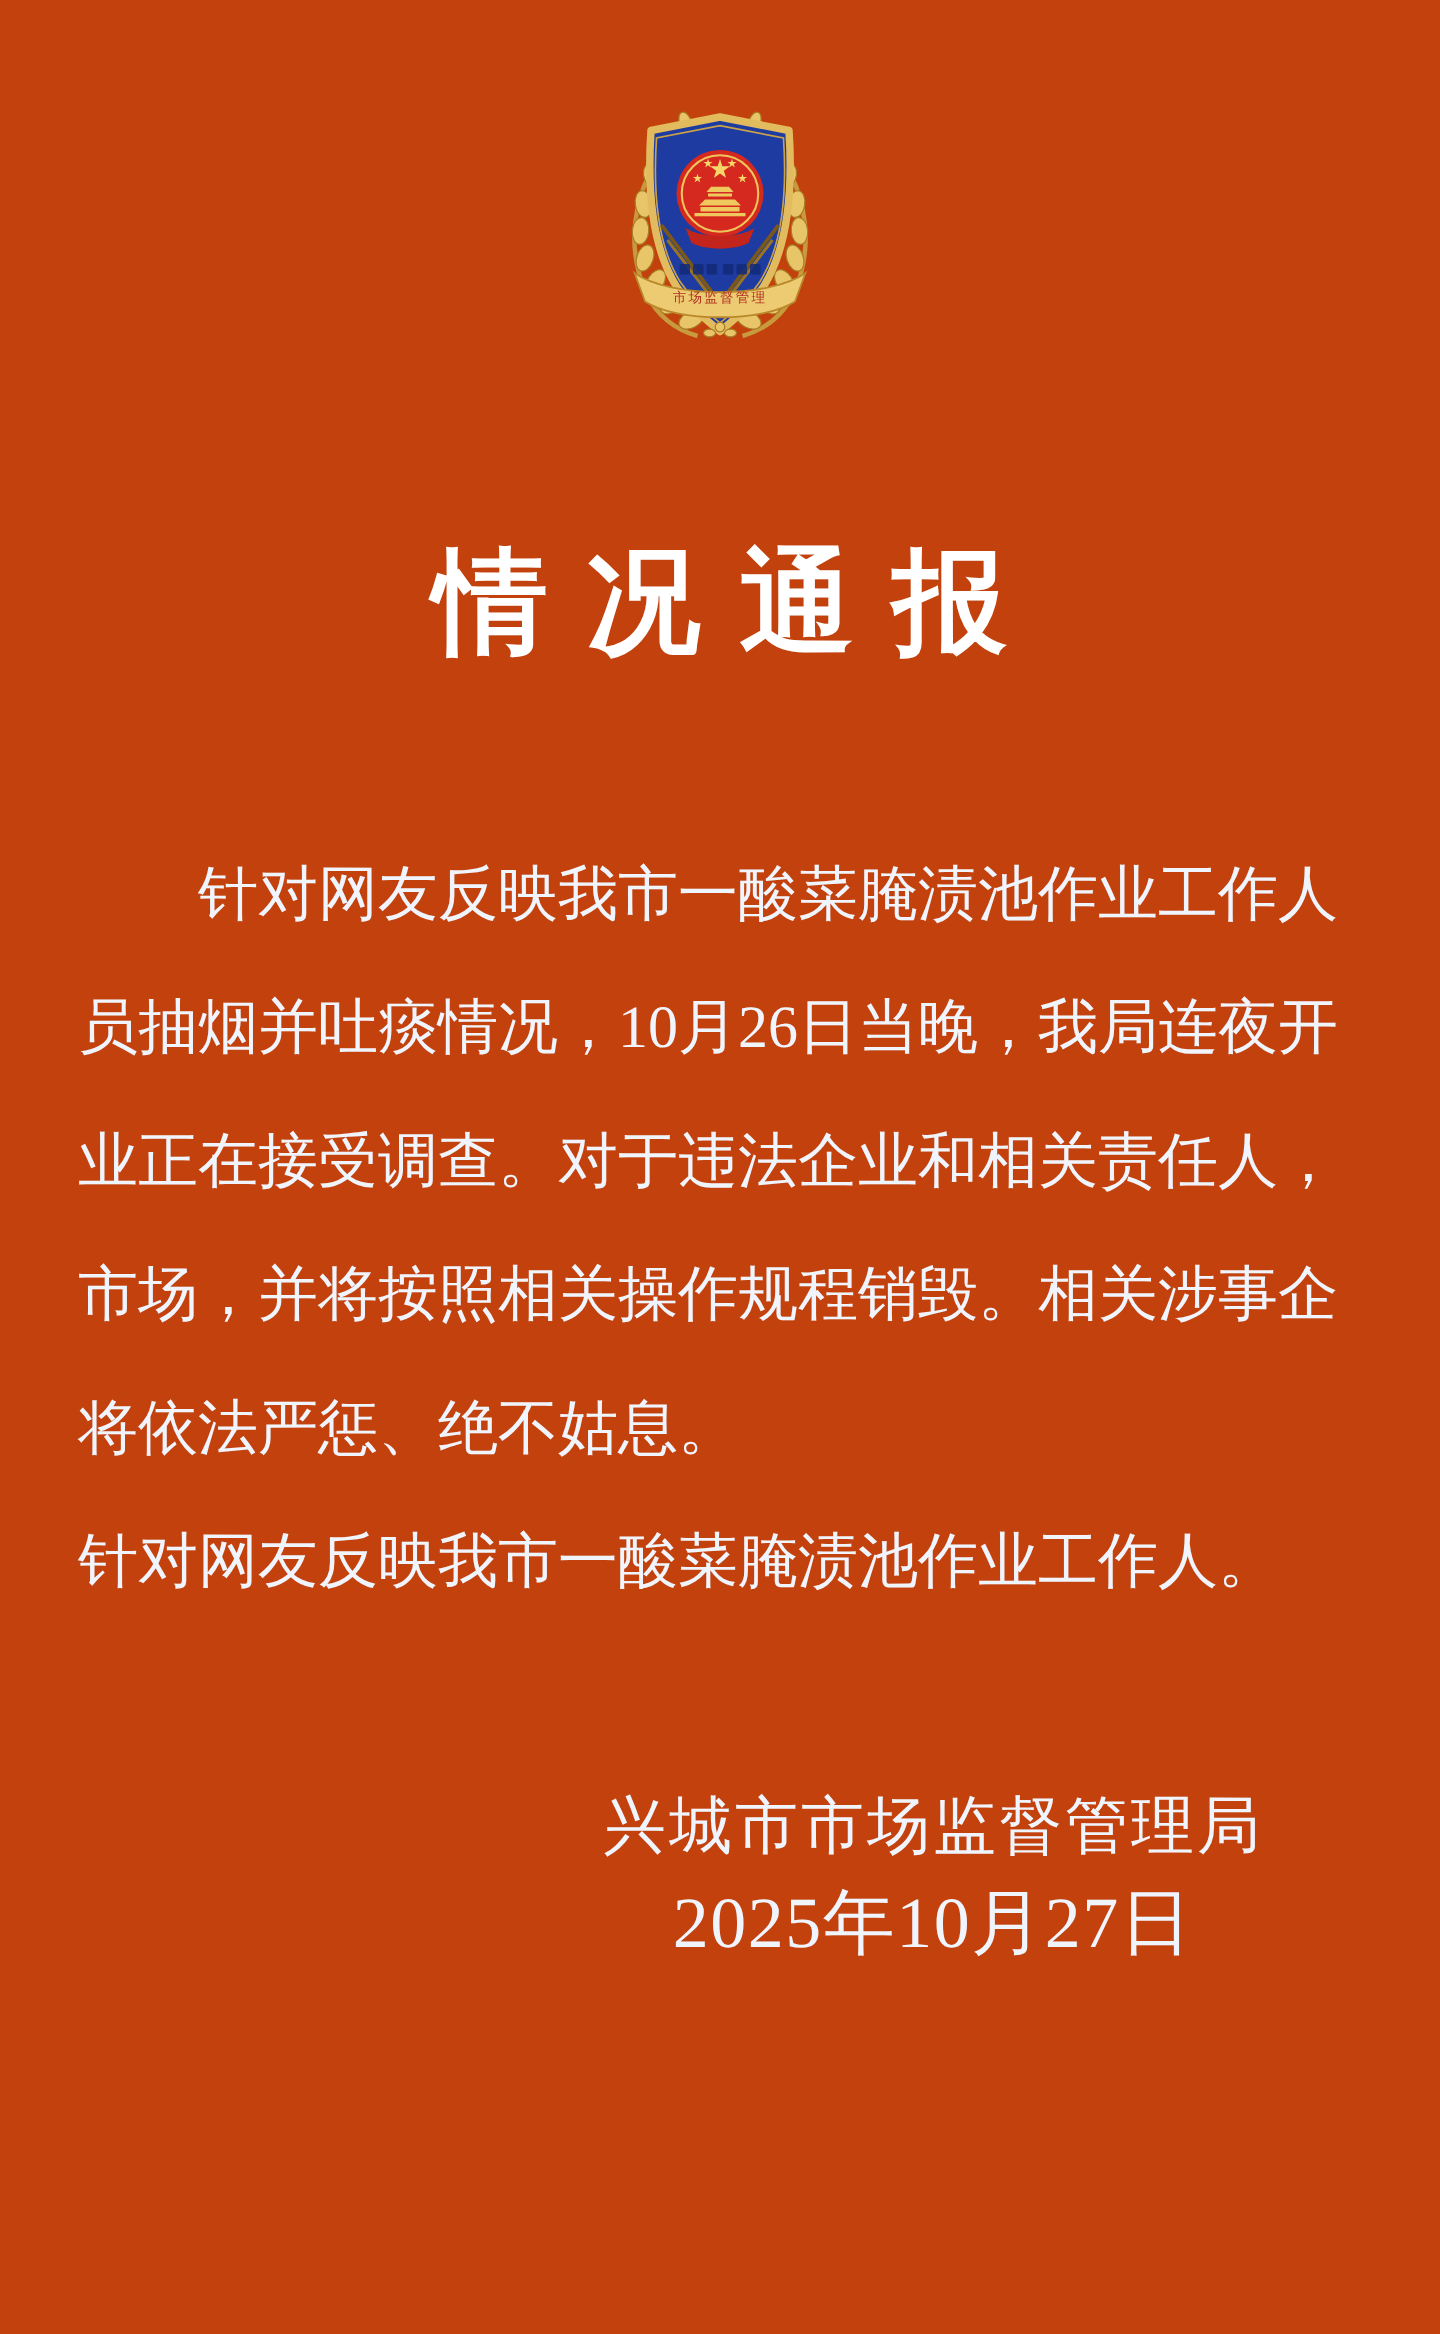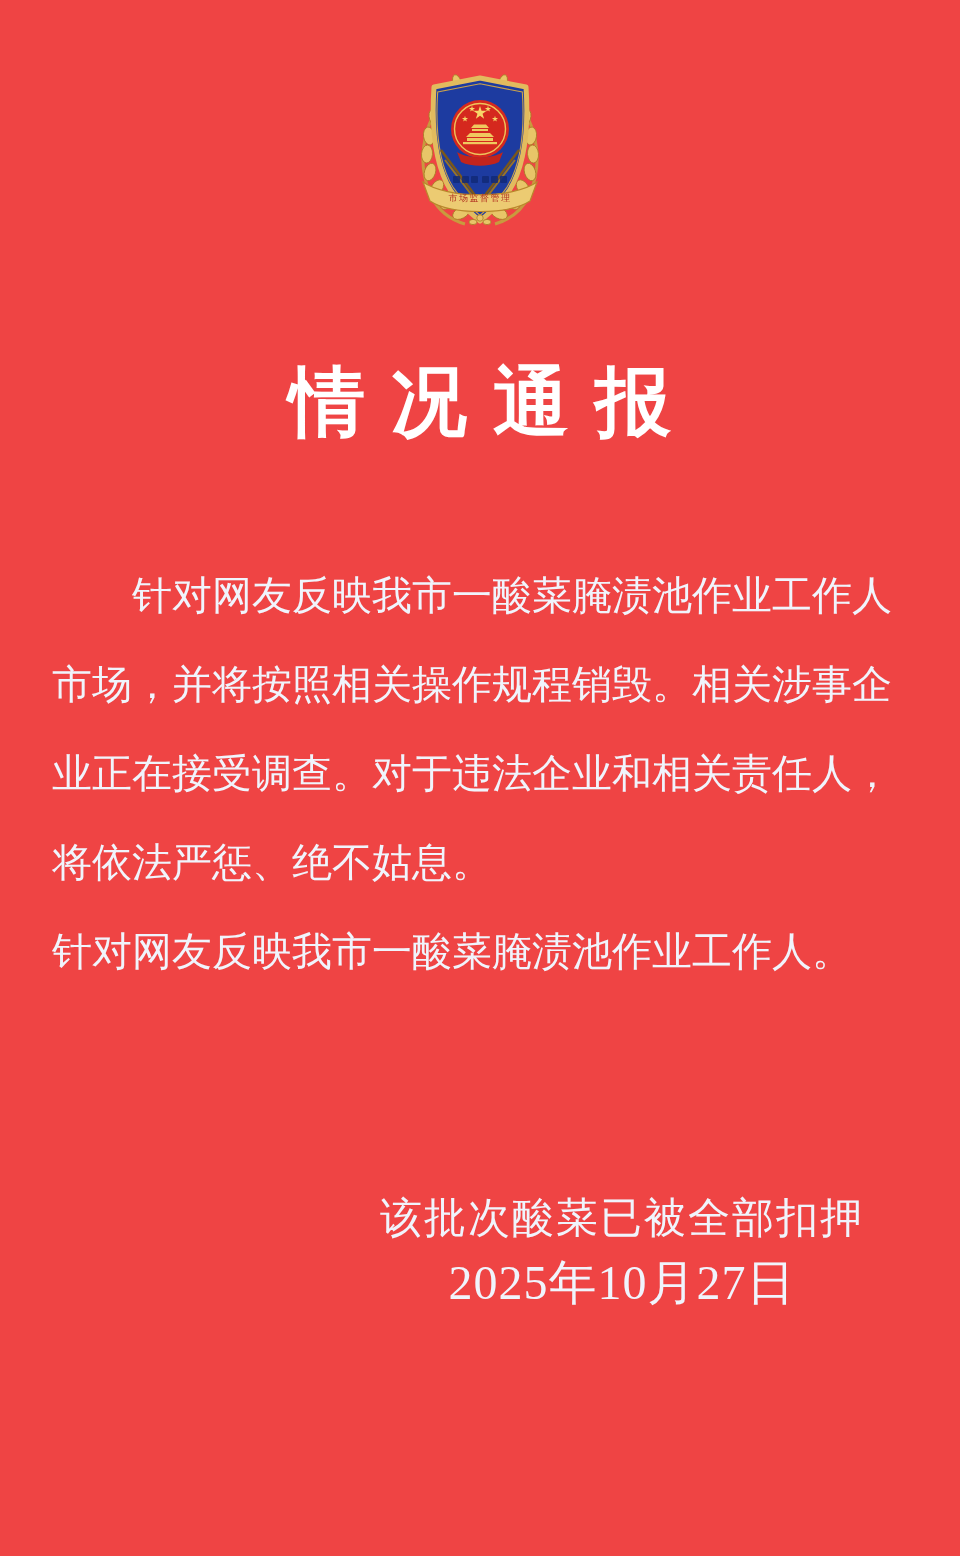--- a/index.html
+++ b/index.html
@@ -1,19 +1,19 @@
 <!DOCTYPE html>
 <html><head>
 <meta charset="utf-8">
 <style>
   html,body{margin:0;padding:0;background:#0d1b5e;}
   .page{
     position:relative;
     width:960px;height:1556px;
-    background:#ef4444;
+    background:#c2410c;
     overflow:hidden;
     font-family:"Liberation Serif", serif;
   }
   .badge{
     position:absolute;
     top:72px;left:50%;
     transform:translateX(-50%);
     width:170px;height:160px;
   }
   .title{
@@ -120,24 +120,25 @@
 
     <circle cx="85" cy="146" r="3.2" fill="#e8c568" stroke="#a87c24" stroke-width="0.8"></circle>
     <ellipse cx="78" cy="150" rx="4" ry="2.6" fill="#e8c568" stroke="#a87c24" stroke-width="0.8"></ellipse>
     <ellipse cx="92" cy="150" rx="4" ry="2.6" fill="#e8c568" stroke="#a87c24" stroke-width="0.8"></ellipse>
   </svg>
 
   <h1 class="title">情况通报</h1>
 
   <div class="body-text">
     <div class="line indent">针对网友反映我市一酸菜腌渍池作业工作人</div>
+    <div class="line">员抽烟并吐痰情况，10月26日当晚，我局连夜开</div>
+    <div class="line">业正在接受调查。对于违法企业和相关责任人，</div>
     <div class="line">市场，并将按照相关操作规程销毁。相关涉事企</div>
-    <div class="line">业正在接受调查。对于违法企业和相关责任人，</div>
     <div class="line">将依法严惩、绝不姑息。</div>
     <div class="line">针对网友反映我市一酸菜腌渍池作业工作人。</div>
   </div>
 
   <div class="signature">
-    <div class="org">该批次酸菜已被全部扣押</div>
+    <div class="org">兴城市市场监督管理局</div>
     <div class="date">2025年10月27日</div>
   </div>
 
 </div>
 
 </body></html>

